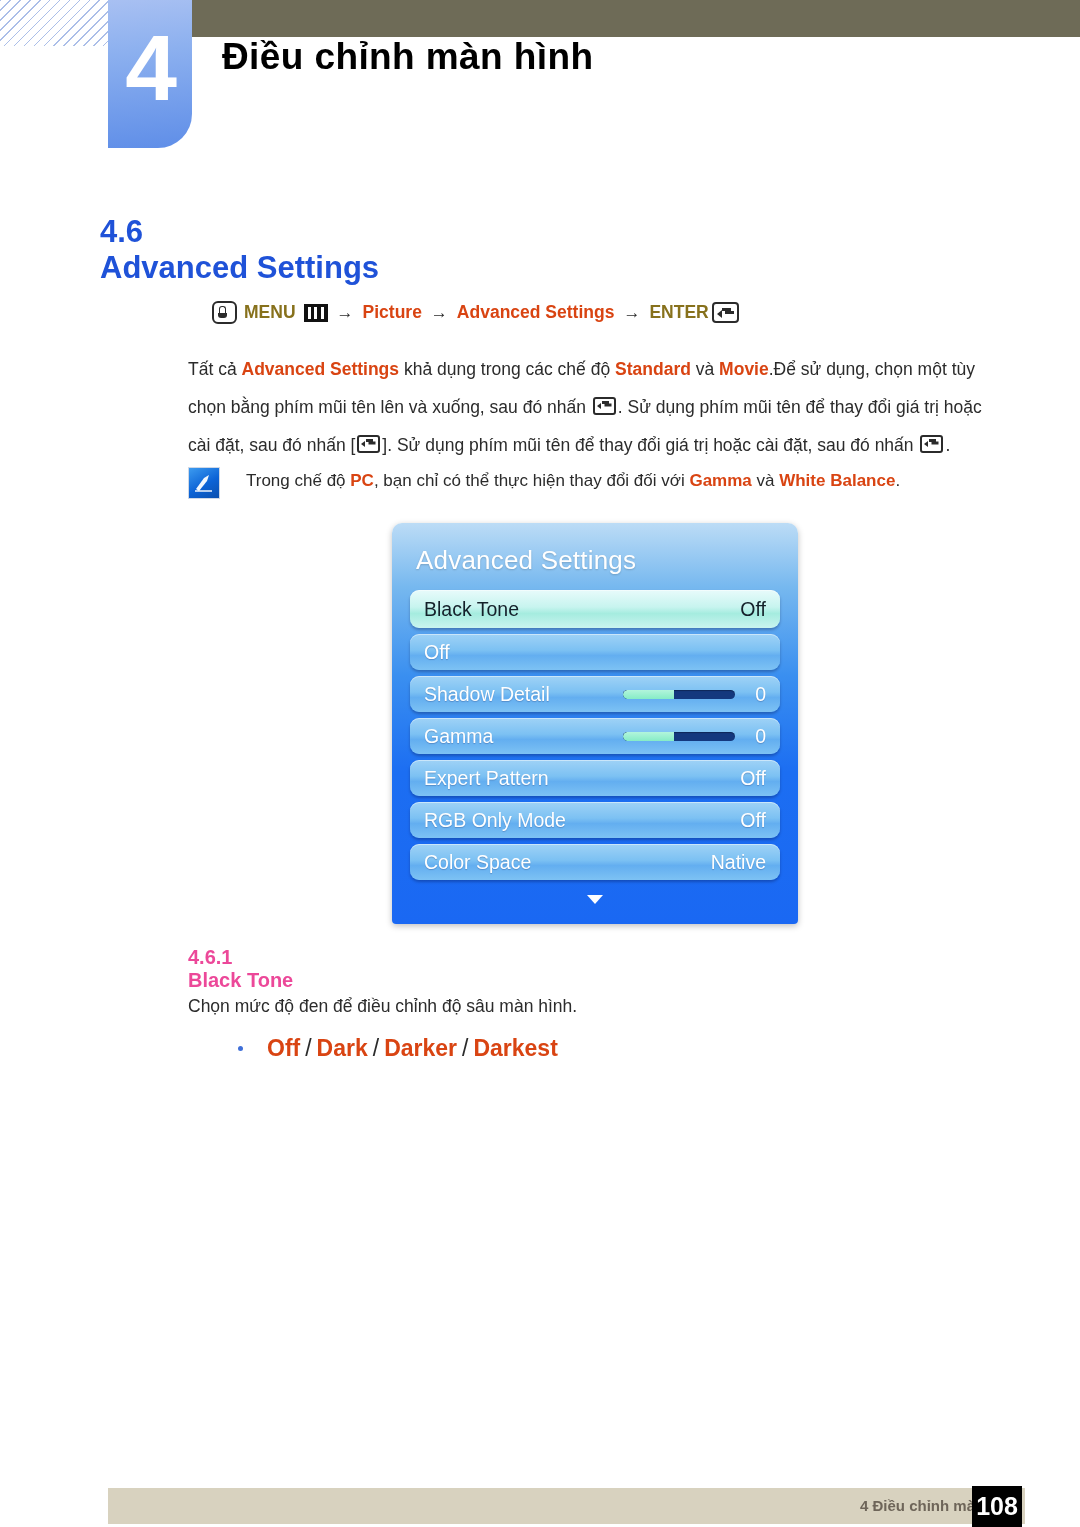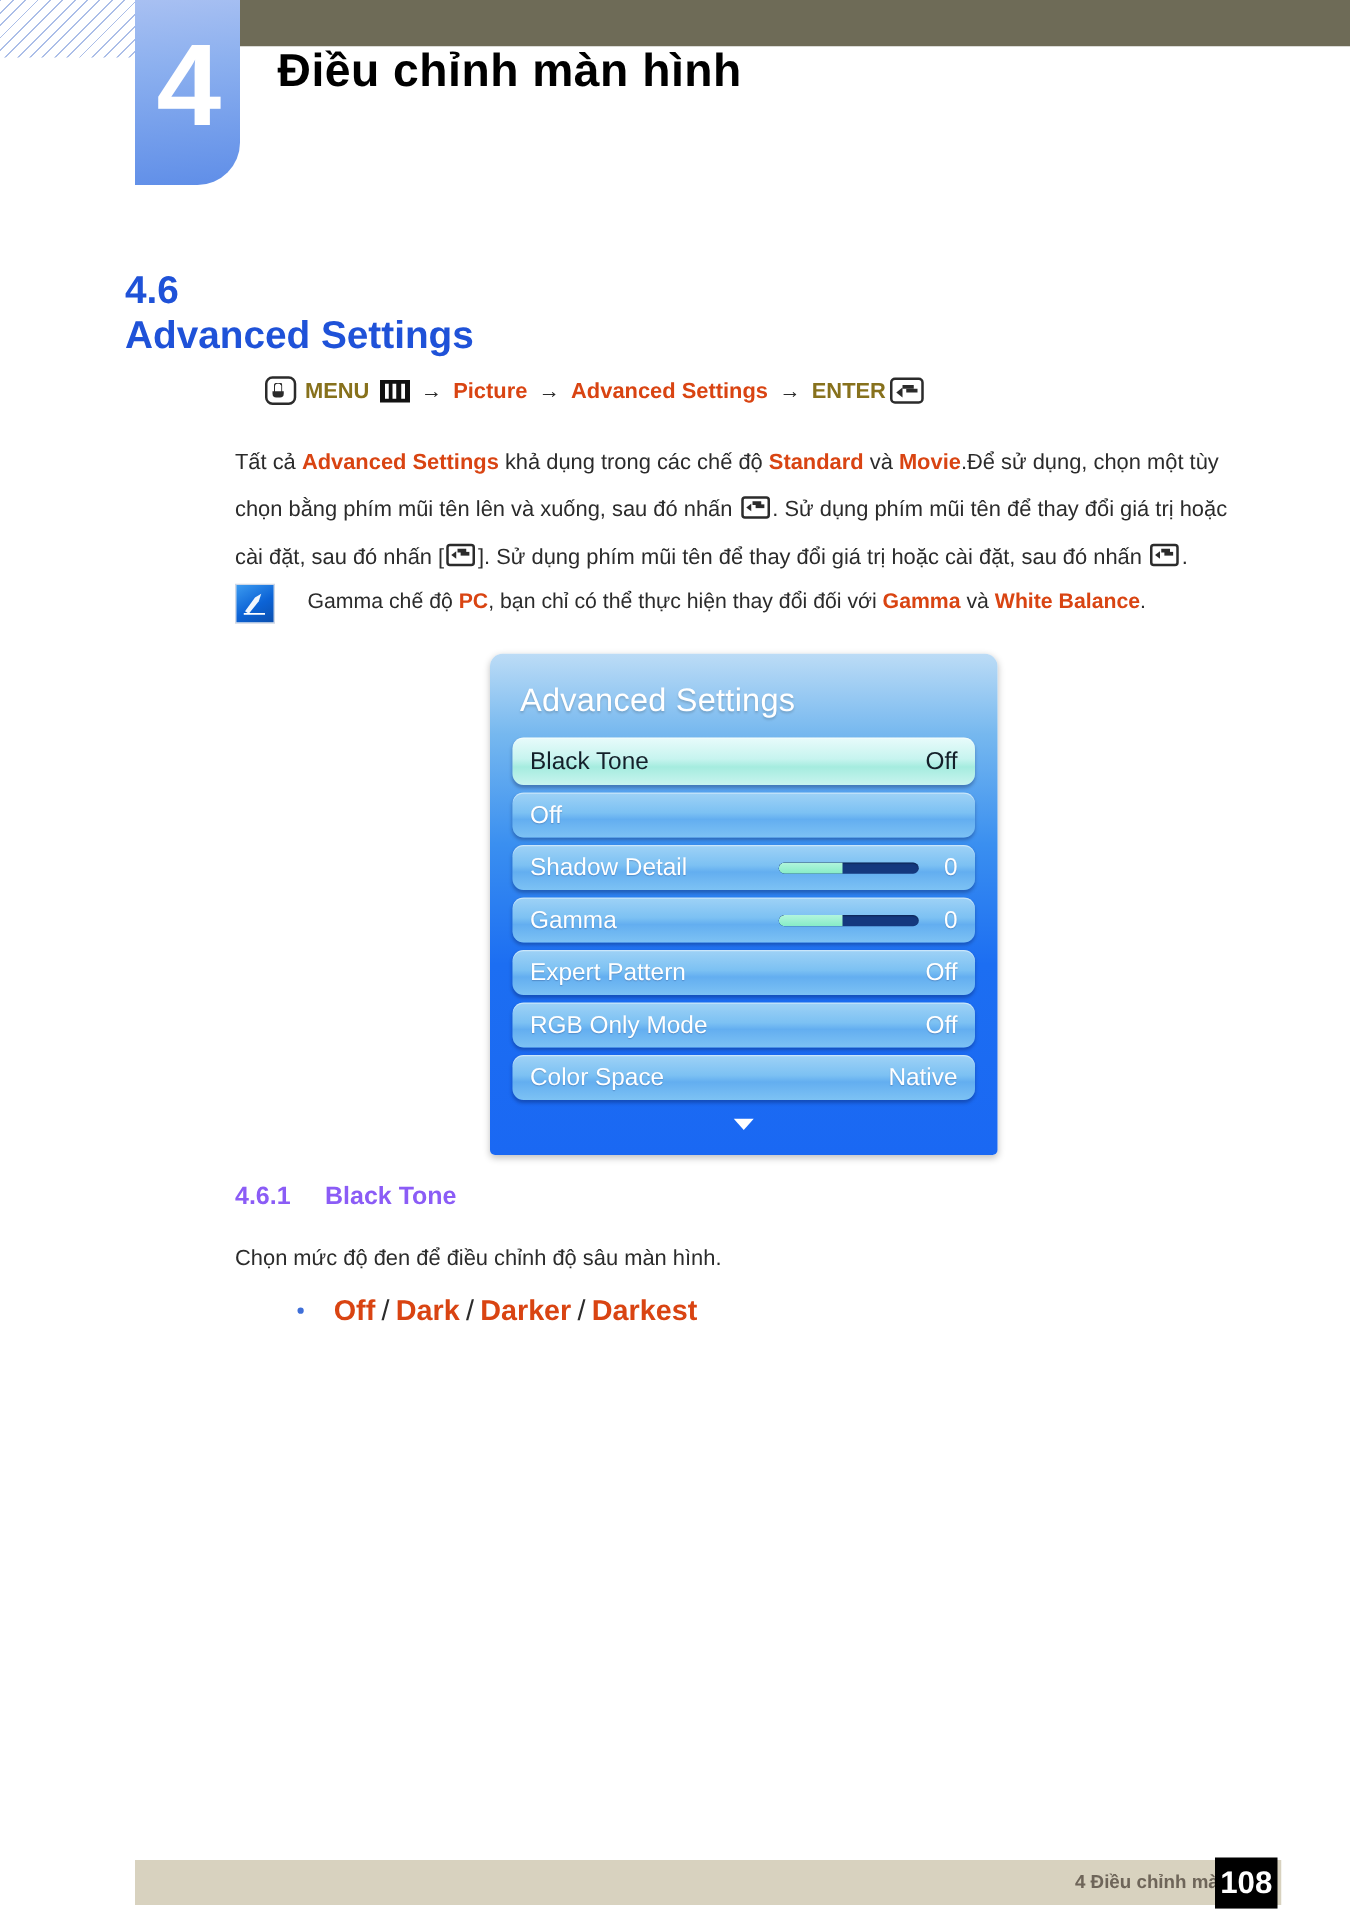--- a/index.html
+++ b/index.html
@@ -300,23 +300,24 @@
     border-right: 8px solid transparent;
     border-top: 9px solid #ffffff;
   }
 
   
   .subsection-head {
     position: absolute;
     left: 188px; top: 946px;
     display: flex;
     align-items: baseline;
-    color: #8b5cf6;
+    color: #ec4899;
     font-size: 20px;
     font-weight: bold;
+    flex-direction: column;
   }
   .subsection-head .num { width: 72px; }
 
   .subsection-desc {
     position: absolute;
     left: 188px; top: 996px;
     font-size: 17.5px;
     color: #2b2b2b;
   }
 
@@ -401,21 +402,21 @@
 </div>
 
 <div class="note-row">
   <div class="note-icon">
     <svg width="21" height="21" viewBox="0 0 21 21" aria-hidden="true">
       <path d="M3 17 L11 6 L16 3 L14 9 L6 19 Z" fill="#ffffff" opacity="0.95"></path>
       <path d="M2 19 L19 19" stroke="#ffffff" stroke-width="1.4" fill="none"></path>
     </svg>
   </div>
   <div class="note-text">
-    <span>Gamma chế độ </span><b class="red">PC</b><span>, bạn chỉ có thể thực hiện thay đổi đối với </span><b class="red">Gamma</b><span> và </span><b class="red">White Balance</b><span>.</span>
+    <span>Trong chế độ </span><b class="red">PC</b><span>, bạn chỉ có thể thực hiện thay đổi đối với </span><b class="red">Gamma</b><span> và </span><b class="red">White Balance</b><span>.</span>
   </div>
 </div>
 
 <div class="osd">
   <div class="osd-title">Advanced Settings</div>
   <div id="osd-rows">
       <div class="osd-row selected">
         <span class="label">Black Tone</span>
         <span class="value">Off</span>
       </div>

